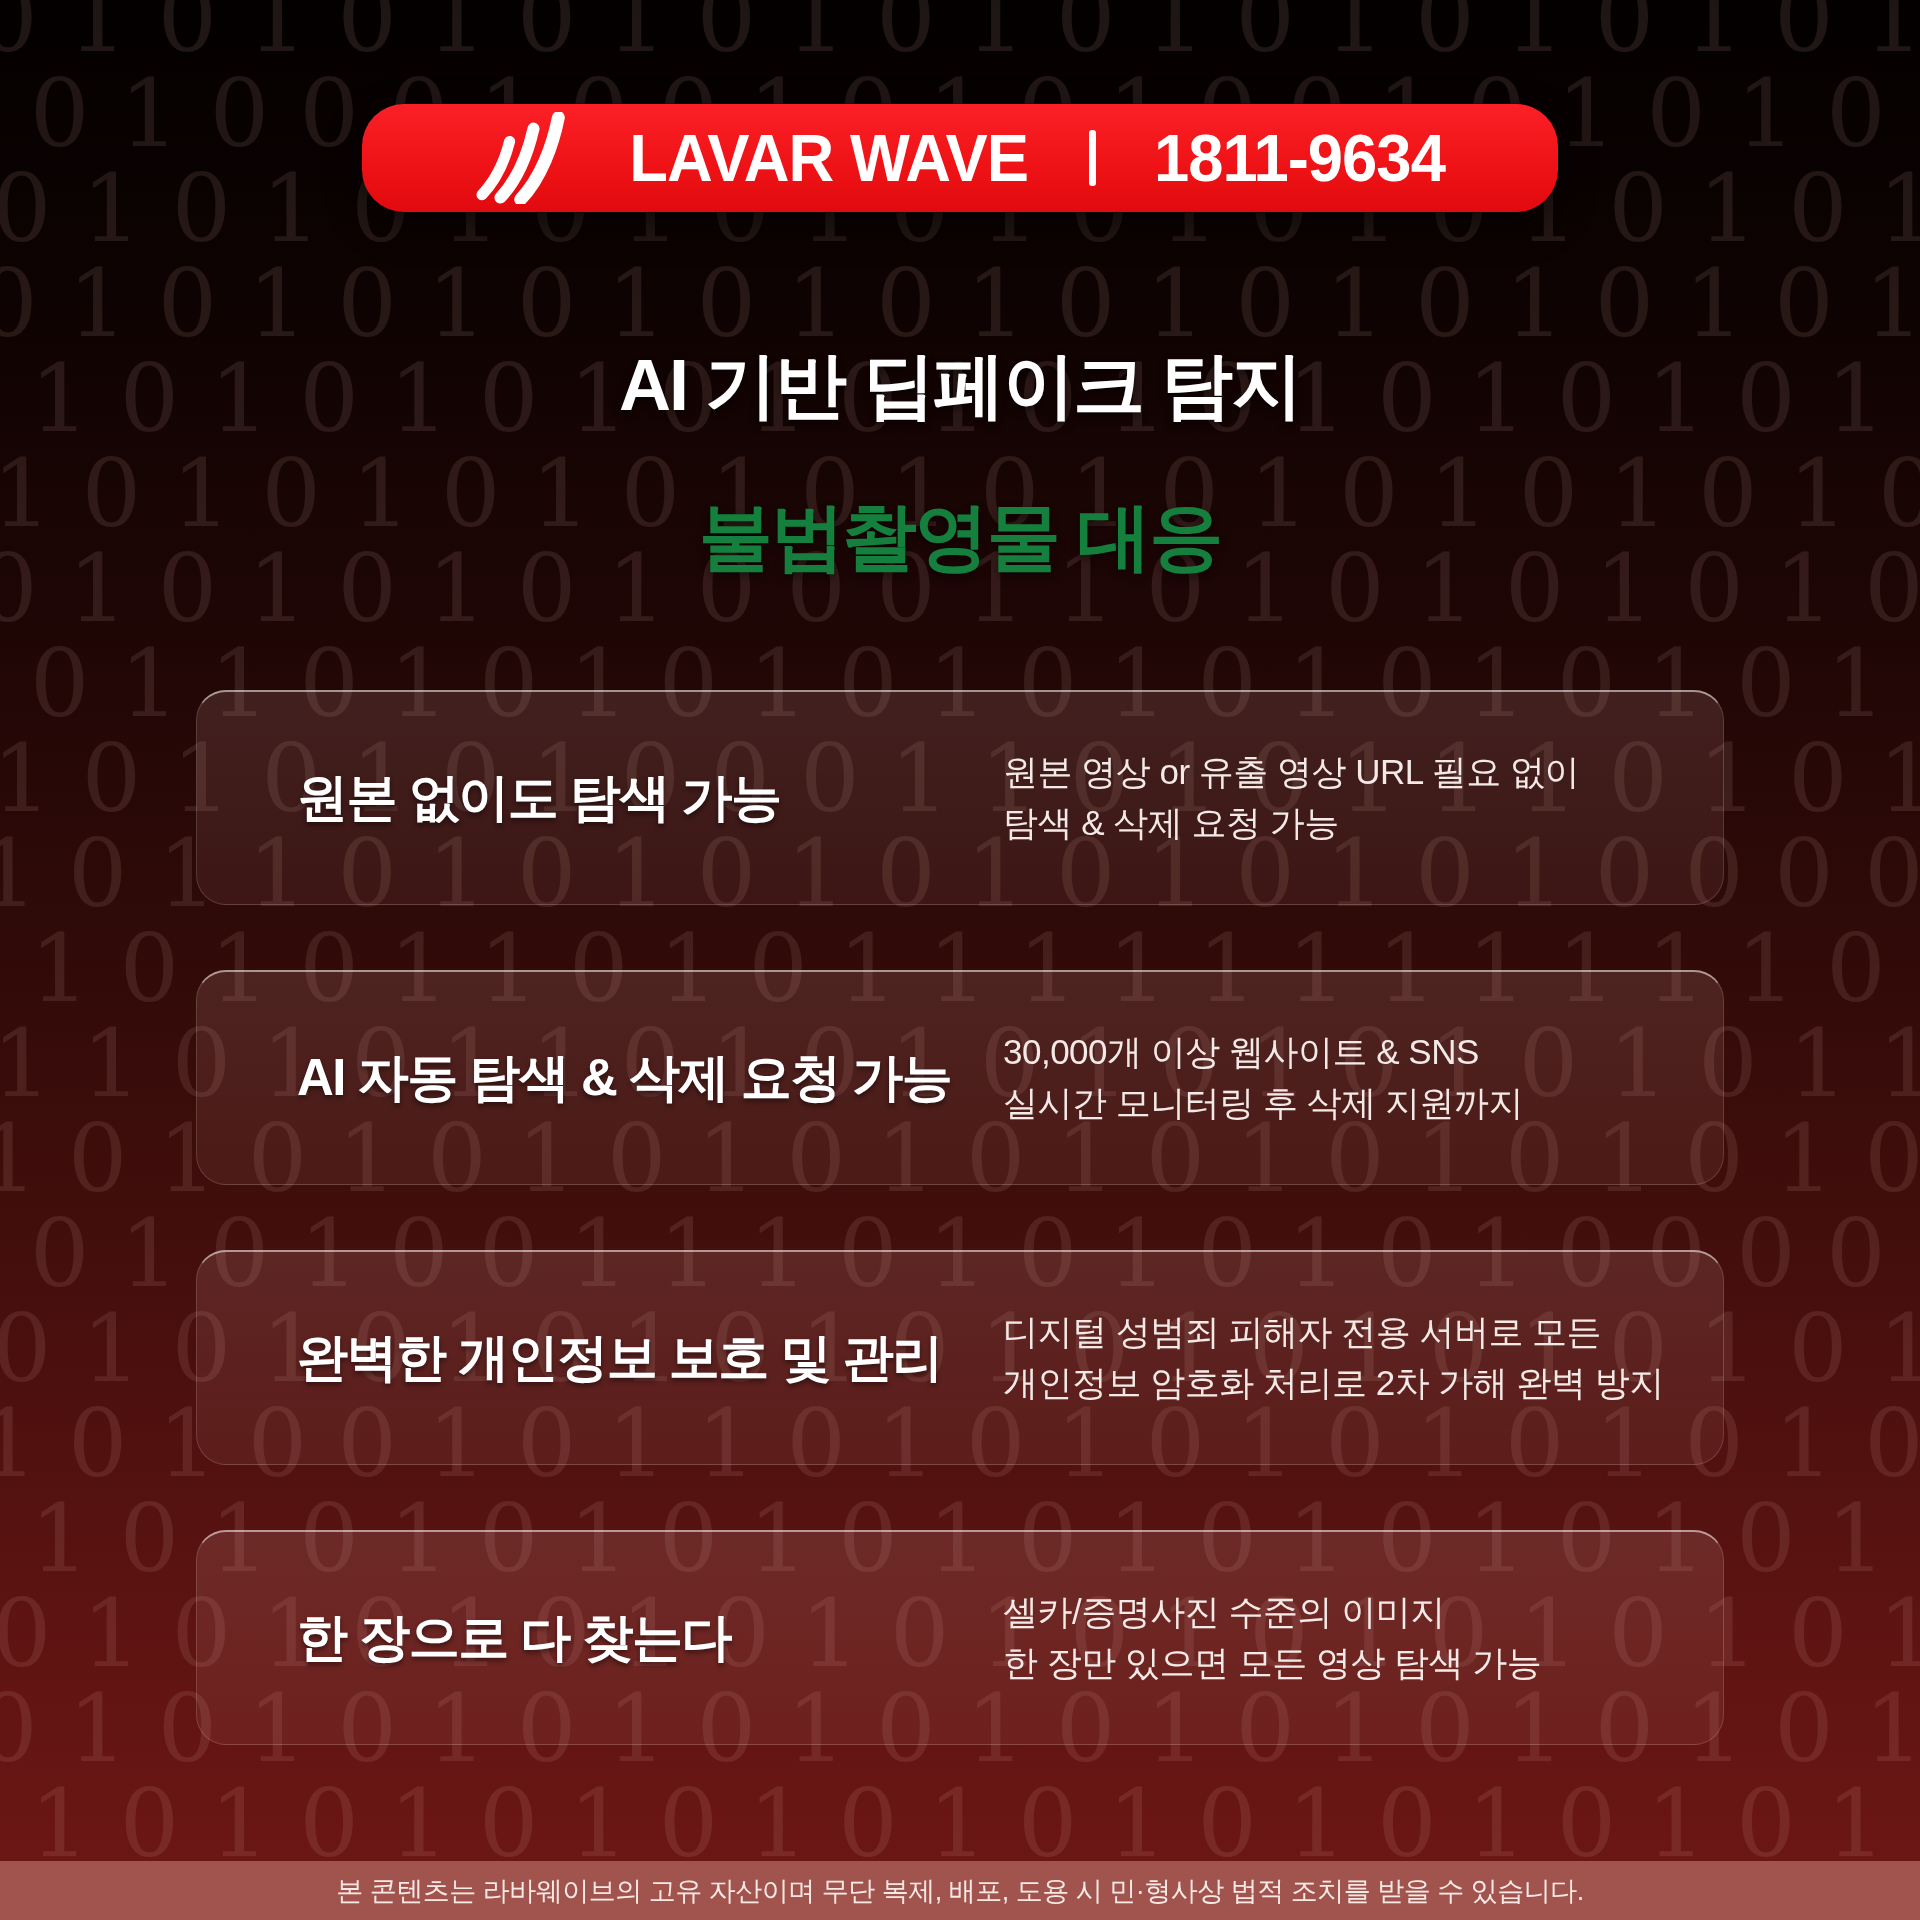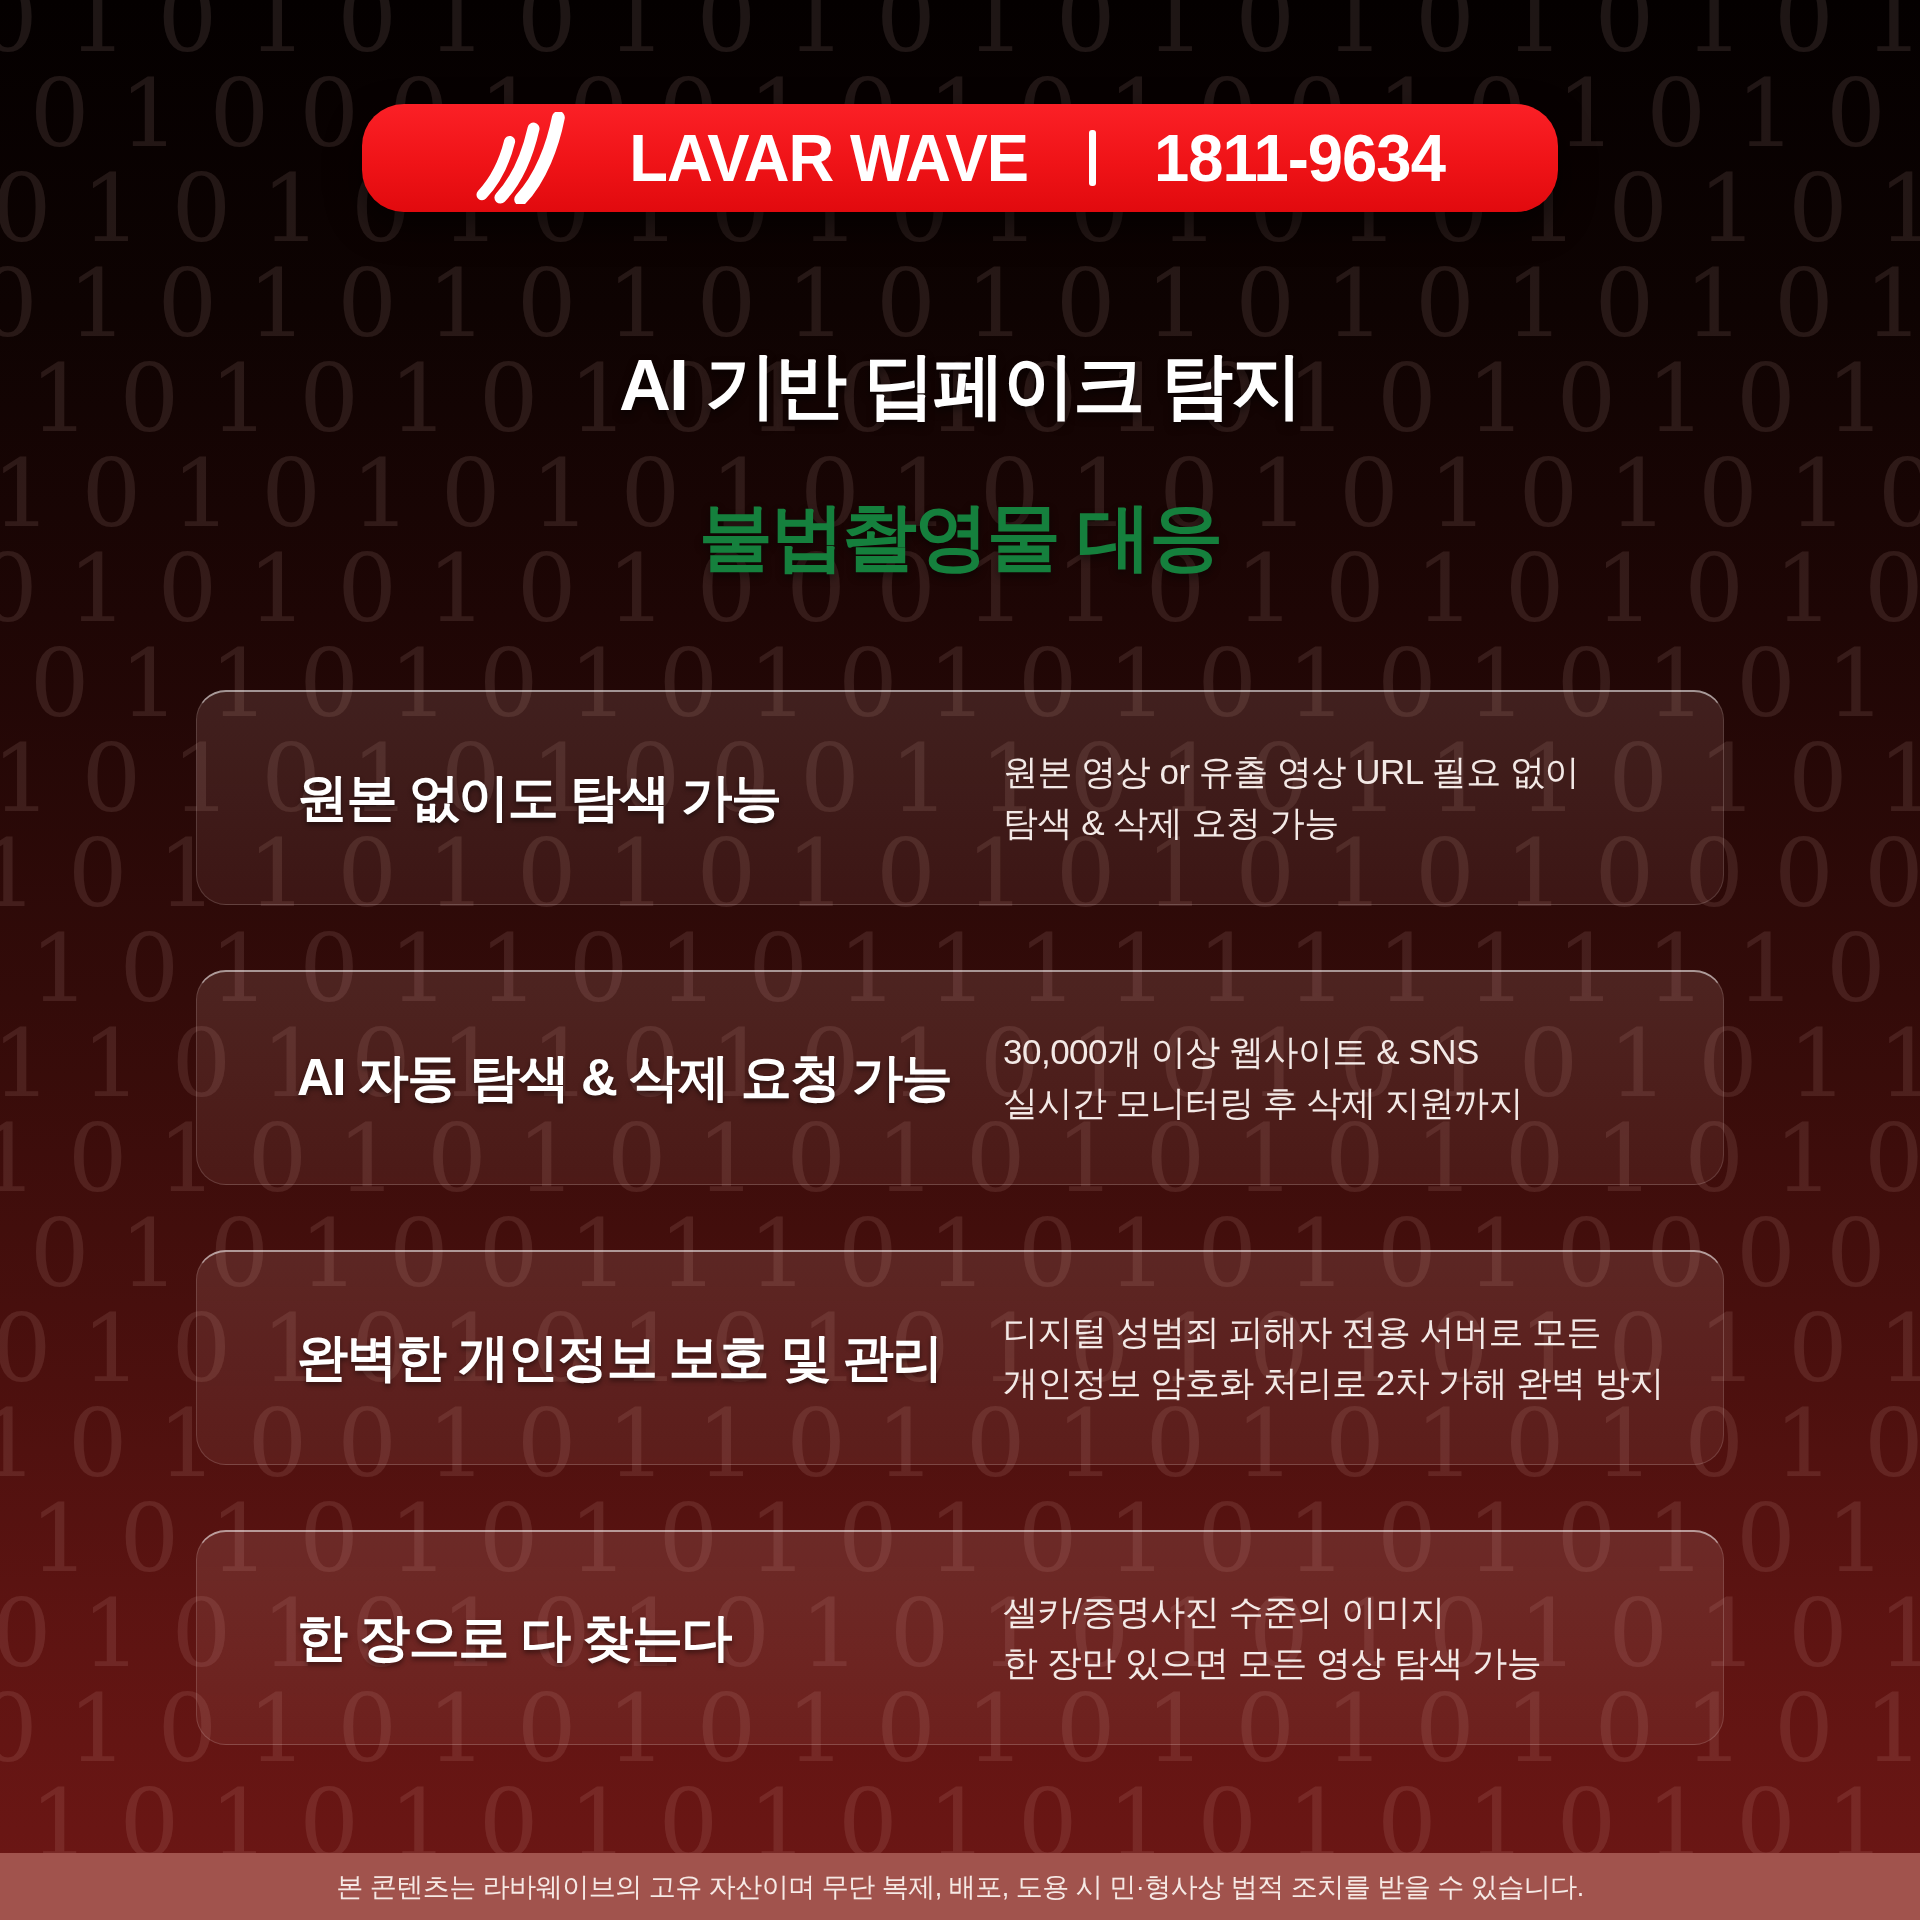--- a/index.html
+++ b/index.html
@@ -59,21 +59,21 @@
     color:#ffffff;font-size:51px;font-weight:800;letter-spacing:-1.5px;
     text-shadow:0 3px 5px rgba(0,0,0,0.45);white-space:nowrap;
   }
   .card-desc{
     flex:1;box-sizing:border-box;padding-left:30px;padding-right:40px;
     color:#f3e9e6;font-size:35px;font-weight:400;line-height:1.45;
     letter-spacing:-0.5px;
   }
   
   .footer{
-    position:absolute;z-index:6;left:0;bottom:0;width:100%;height:67px;
+    position:absolute;z-index:6;left:0;bottom:0;width:100%;height:59px;
     background:#a1534d;display:flex;align-items:center;justify-content:center;
   }
   .footer-text{color:#f6e9e5;font-size:27px;letter-spacing:-0.5px;}
 </style>
 </head>
 <body>
 
 <div id="binary-layer">
     <div class="binary-row" style="top: -28px; left: -22px;">010101010101010101010101</div>
     <div class="binary-row" style="top: 67px; left: -60px;">001000100101010010101001</div>

